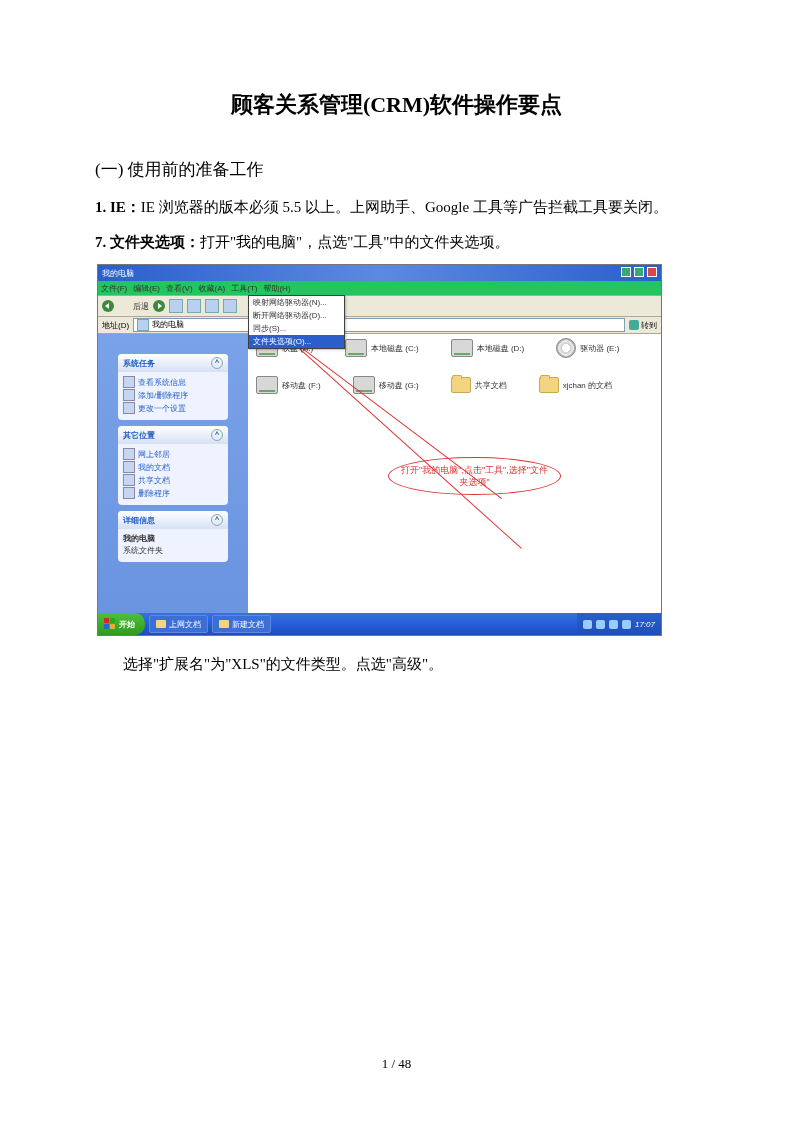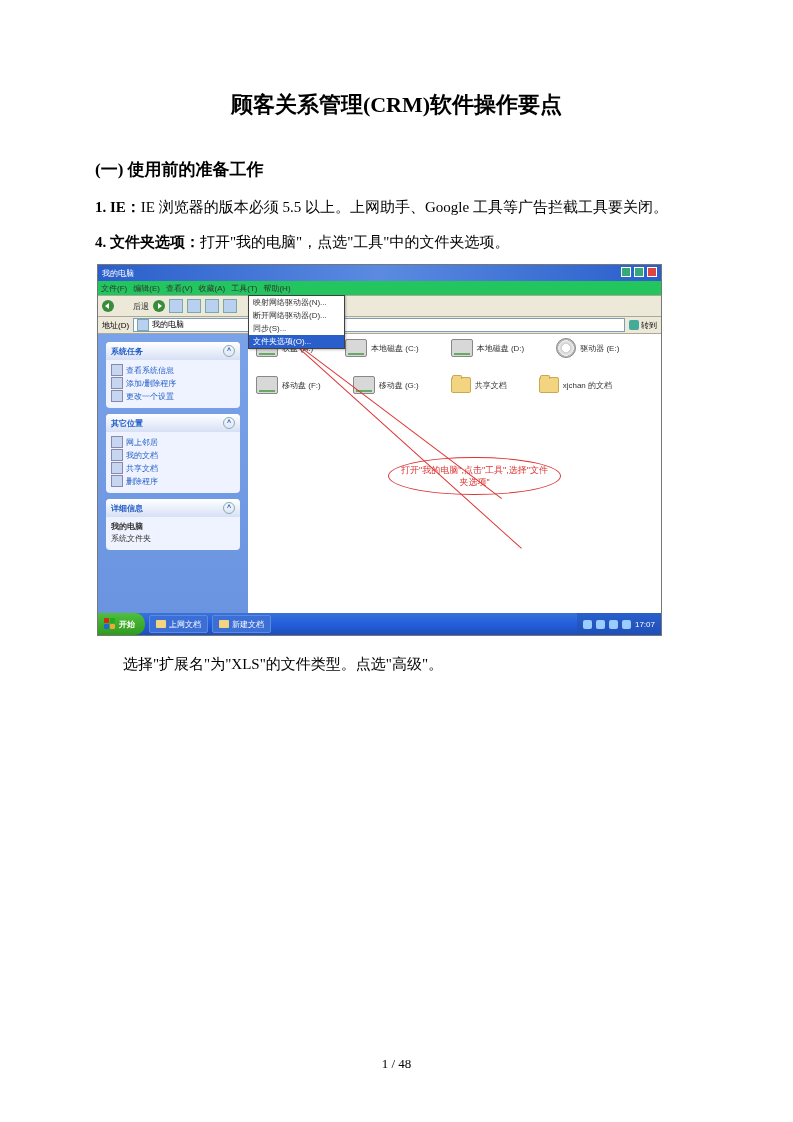--- a/index.html
+++ b/index.html
@@ -16,21 +16,21 @@
     padding: 90px 95px 0 95px;
   }
   .title {
     text-align: center;
     font-size: 22px;
     font-weight: bold;
     margin-bottom: 38px;
   }
   .section-heading {
     font-size: 17px;
-    font-weight: bold;
+    font-weight: normal;
     margin-bottom: 12px;
   }
   .body-text {
     font-size: 15px;
     line-height: 1.9;
     margin-bottom: 6px;
   }
   .bold { font-weight: bold; }
   .screenshot {
     margin: 8px 0 14px 2px;
@@ -150,21 +150,21 @@
   .go-ic{width:10px;height:10px;background:#4a9;display:inline-block;border-radius:2px;}
   
   .explorer-body {
     height: 282px;
     display:flex;
     background:#fff;
   }
   .sidebar {
     width:150px;
     background: linear-gradient(to bottom,#7aa2e8,#6a94e0);
-    padding:8px;
+    padding:20px;
     box-sizing:border-box;
   }
   .panel {
     background:#eff3ff;
     border-radius:4px;
     margin-bottom:6px;
     overflow:hidden;
   }
   .panel-head{
     background: linear-gradient(to bottom,#fff,#d6e0f5);
@@ -208,21 +208,21 @@
     position:absolute;bottom:0;left:0;right:0;height:22px;
     background: linear-gradient(to bottom,#3a72d8,#245edb 50%,#1e4eb8);
     display:flex;align-items:center;font-size:8px;color:#fff;
   }
   .start-btn{height:22px;padding:0 10px 0 6px;display:flex;align-items:center;gap:3px;background:linear-gradient(to bottom,#4fbf3b,#2f9a20);border-radius:0 10px 10px 0;font-weight:bold;}
   .win-logo{width:12px;height:12px;position:relative;}
   .win-logo span{position:absolute;width:5px;height:5px;border-radius:1px;}
   .wl1{background:#d22;top:0;left:0}.wl2{background:#2a2;top:0;left:6px}.wl3{background:#26d;top:6px;left:0}.wl4{background:#ea3;top:6px;left:6px}
   .task-btn{height:16px;background:#3b6fd6;border:1px solid #5b8ae0;border-radius:2px;padding:0 6px;margin-left:4px;display:flex;align-items:center;gap:3px;}
   .tb-fld{width:10px;height:8px;background:#f3d481;display:inline-block;border-radius:1px;}
-  .tray{margin-left:auto;height:22px;display:flex;align-items:center;padding:0 6px;gap:4px;background:linear-gradient(to bottom,#2a5fcb,#1e4eb8);font-size:8px;}
+  .tray{margin-left:auto;height:22px;display:flex;align-items:center;padding:0 6px;gap:4px;background:linear-gradient(to bottom,#2a5fcb,#1e4eb8);font-size:8px;font-style:italic;}
   .tray .tic{width:9px;height:9px;background:#9cf;border-radius:2px;display:inline-block;}
   .after-text{
     font-size:15px;
     line-height:1.9;
     margin-left:28px;
   }
   .page-number{
     position:absolute;
     bottom:50px;
     left:0;right:0;
@@ -236,21 +236,21 @@
 <div class="page">
   <div class="title">顾客关系管理(CRM)软件操作要点</div>
 
   <div class="section-heading">(一) 使用前的准备工作</div>
 
   <div class="body-text">
     <span class="bold">1. IE：</span><span>IE 浏览器的版本必须 5.5 以上。上网助手、Google 工具等广告拦截工具要关闭。</span>
   </div>
 
   <div class="body-text">
-    <span class="bold">4. 文件夹选项：</span><span>打开"我的电脑"，点选"工具"中的文件夹选项。</span>
+    <span class="bold">7. 文件夹选项：</span><span>打开"我的电脑"，点选"工具"中的文件夹选项。</span>
   </div>
 
   <div class="screenshot">
 
     <div class="win-title">
       <span>我的电脑</span>
       <span class="controls">
         <span class="min"></span>
         <span class="max"></span>
         <span></span>

